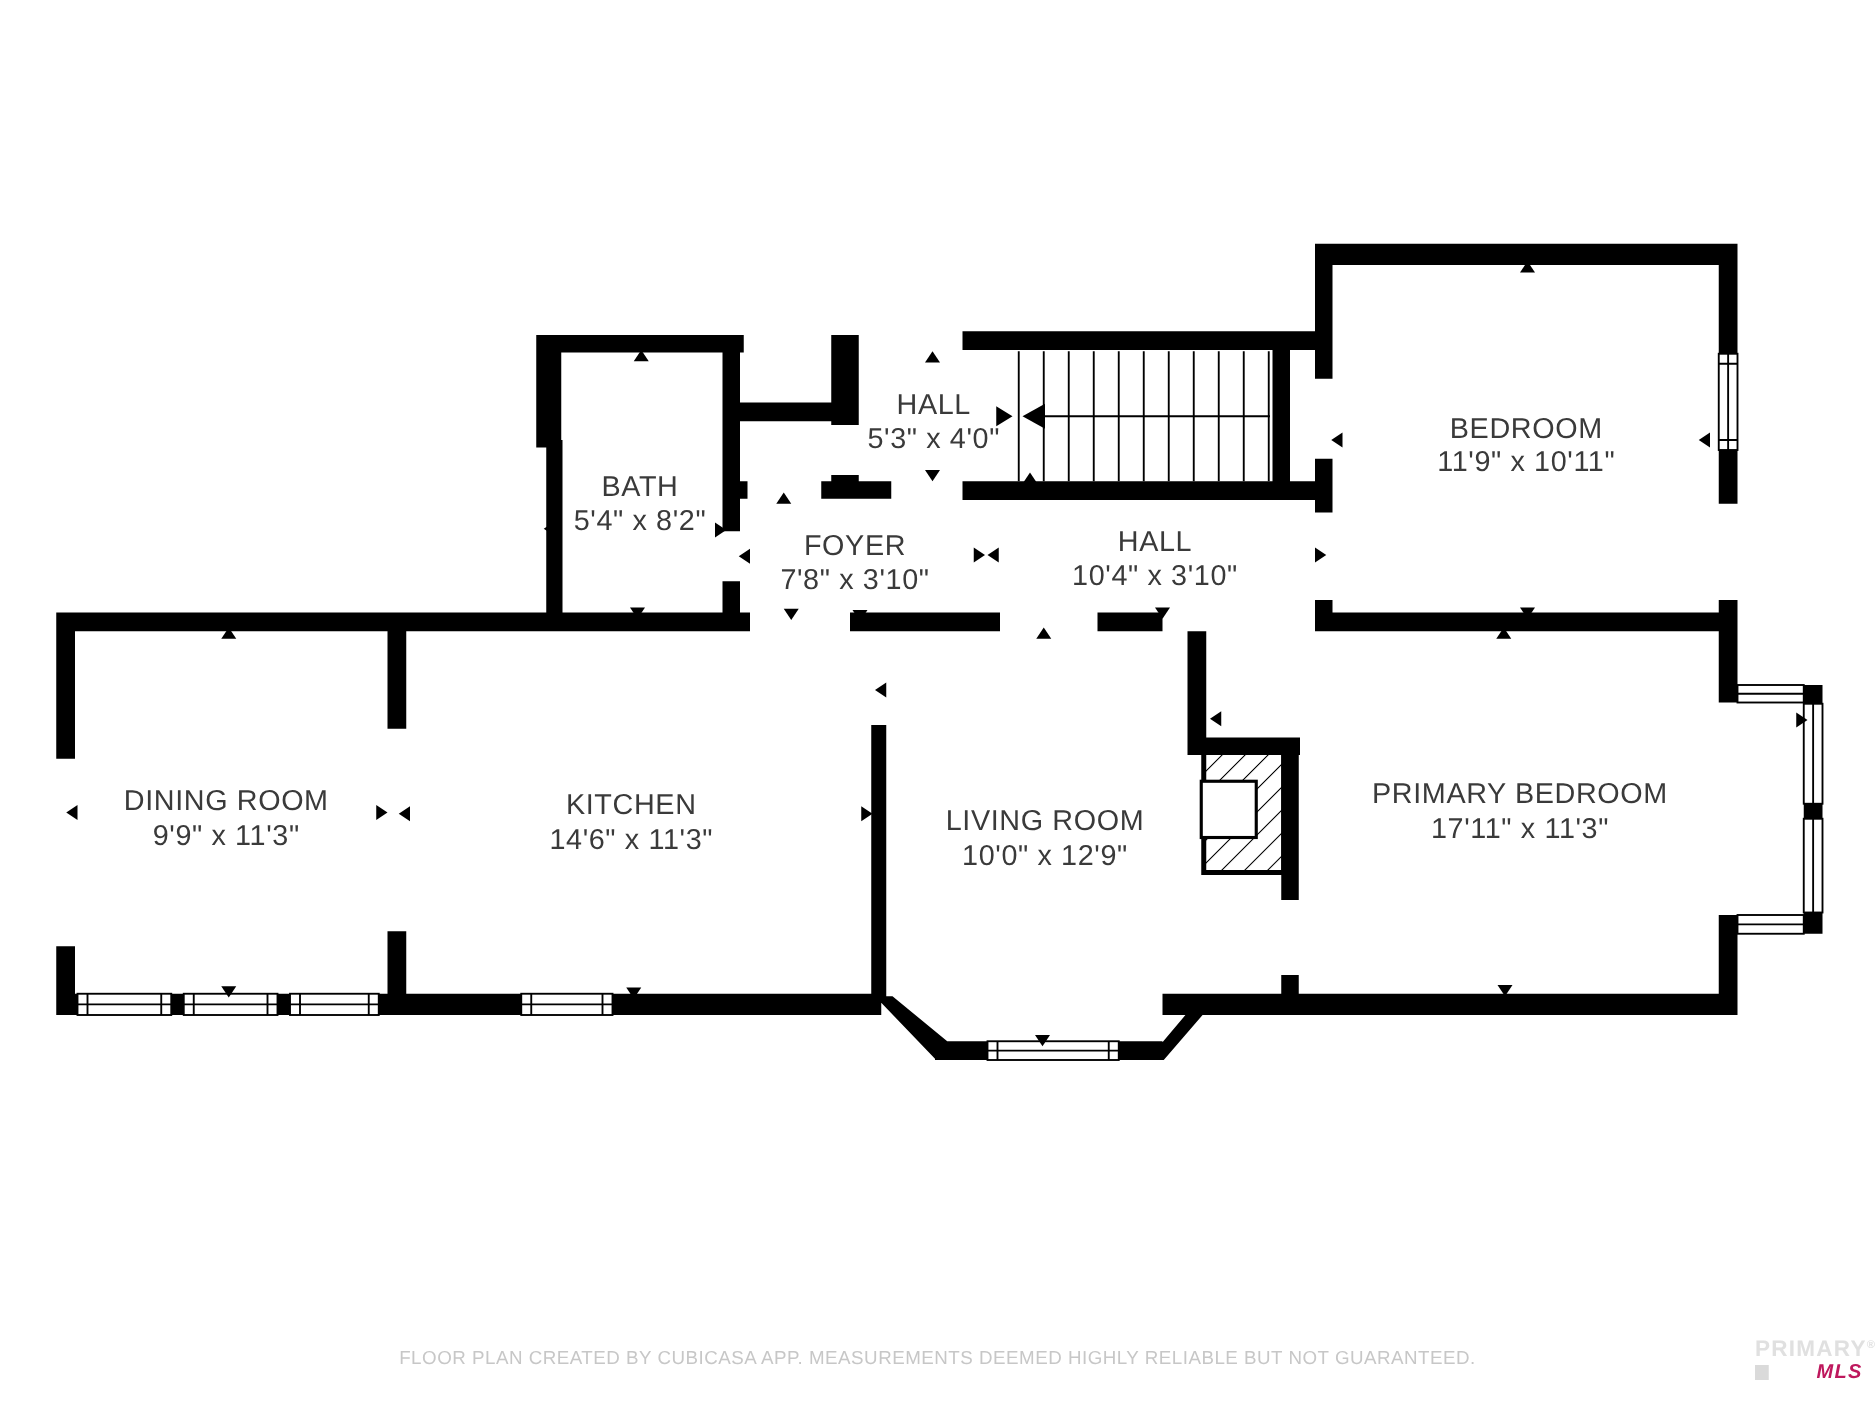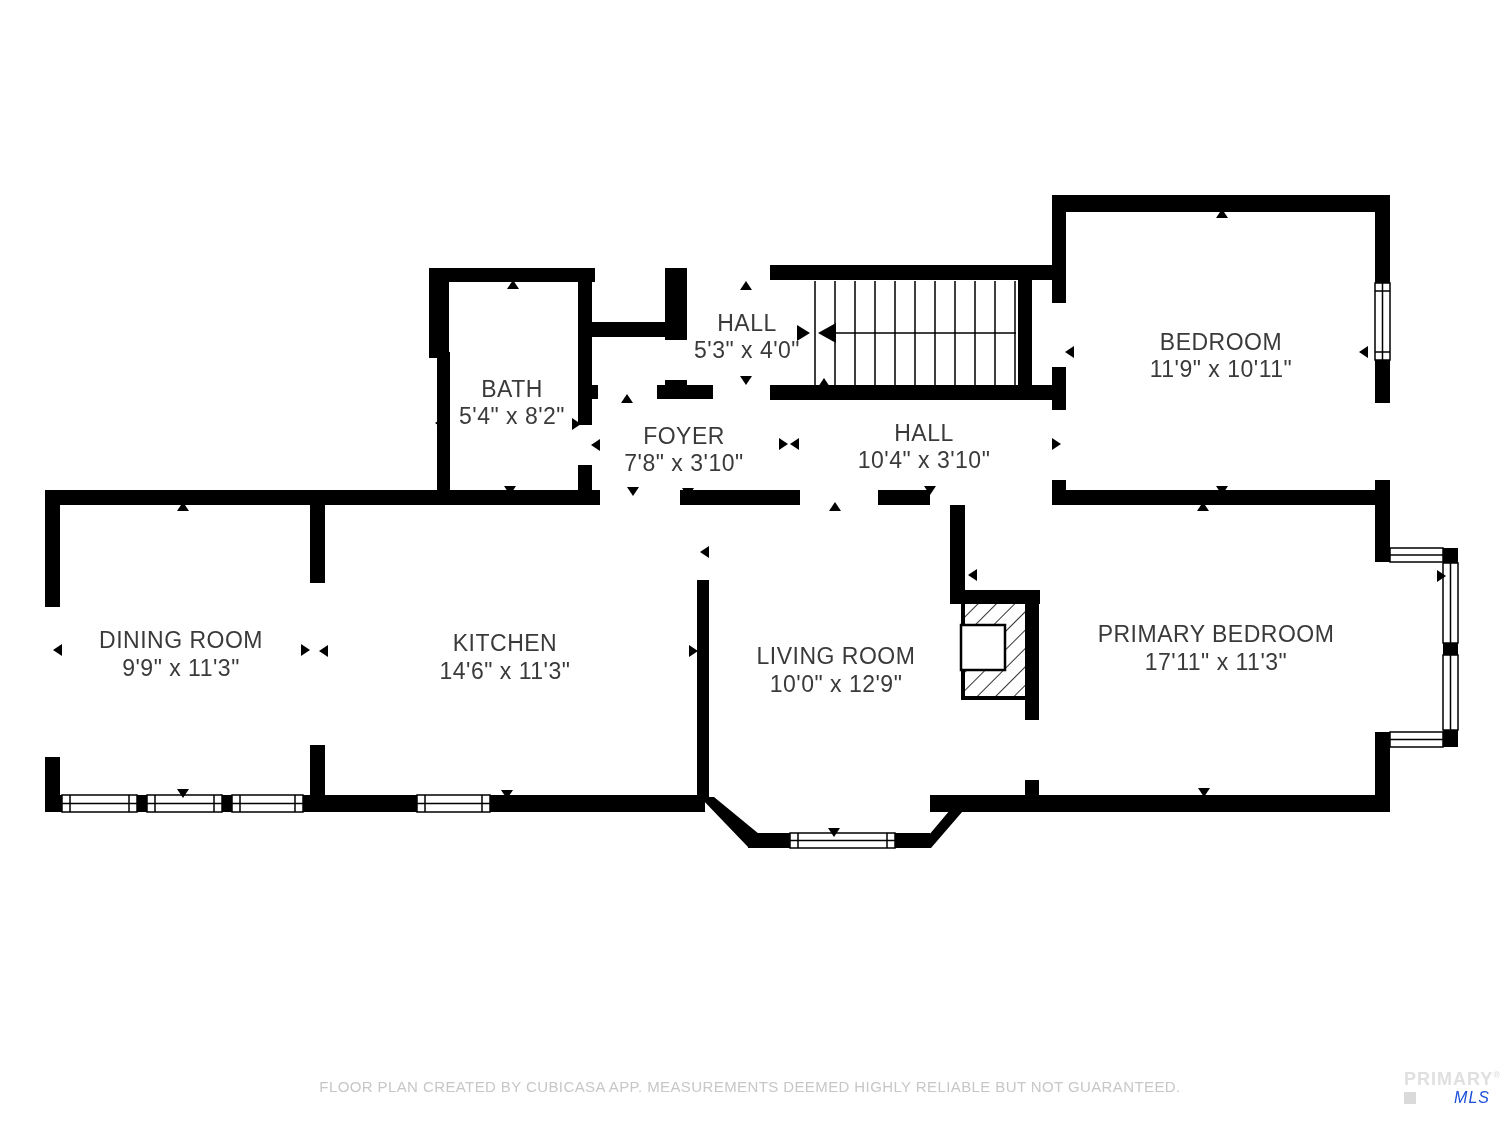--- a/index.html
+++ b/index.html
@@ -9,21 +9,21 @@
   .room-name{font-size:23px;}
   .room-dims{font-size:23px;}
   .disclaimer{position:absolute;left:0;right:0;top:1078px;text-align:center;
               font-size:15px;letter-spacing:.4px;color:#c7c7c7;}
   .watermark{position:absolute;right:10px;top:1066px;width:86px;color:#e0e0e0;
              user-select:none;}
   .wm-brand{font-size:18px;font-weight:bold;letter-spacing:1px;line-height:18px;text-align:right;}
   .wm-reg{font-size:9px;vertical-align:super;}
   .wm-row{display:flex;align-items:center;margin-top:1px;}
   .wm-bar{flex:1;height:12px;background:#dadada;margin-right:2px;}
-  .wm-sub{font-size:16px;font-weight:normal;font-style:italic;color:#1d4ed8;letter-spacing:1px;margin-left:36px;}
+  .wm-sub{font-size:16px;font-weight:bold;font-style:italic;color:#be185d;letter-spacing:1px;margin-left:36px;}
 </style>
 </head>
 <body>
 
 <div class="page">
 
 <svg width="1500" height="1125" viewBox="0 0 1500 1125">
   <defs>
     <pattern id="hatch" patternUnits="userSpaceOnUse" width="13" height="13" patternTransform="rotate(45)">
       <line x1="0" y1="0" x2="0" y2="13" stroke="#000" stroke-width="1.6"></line>

